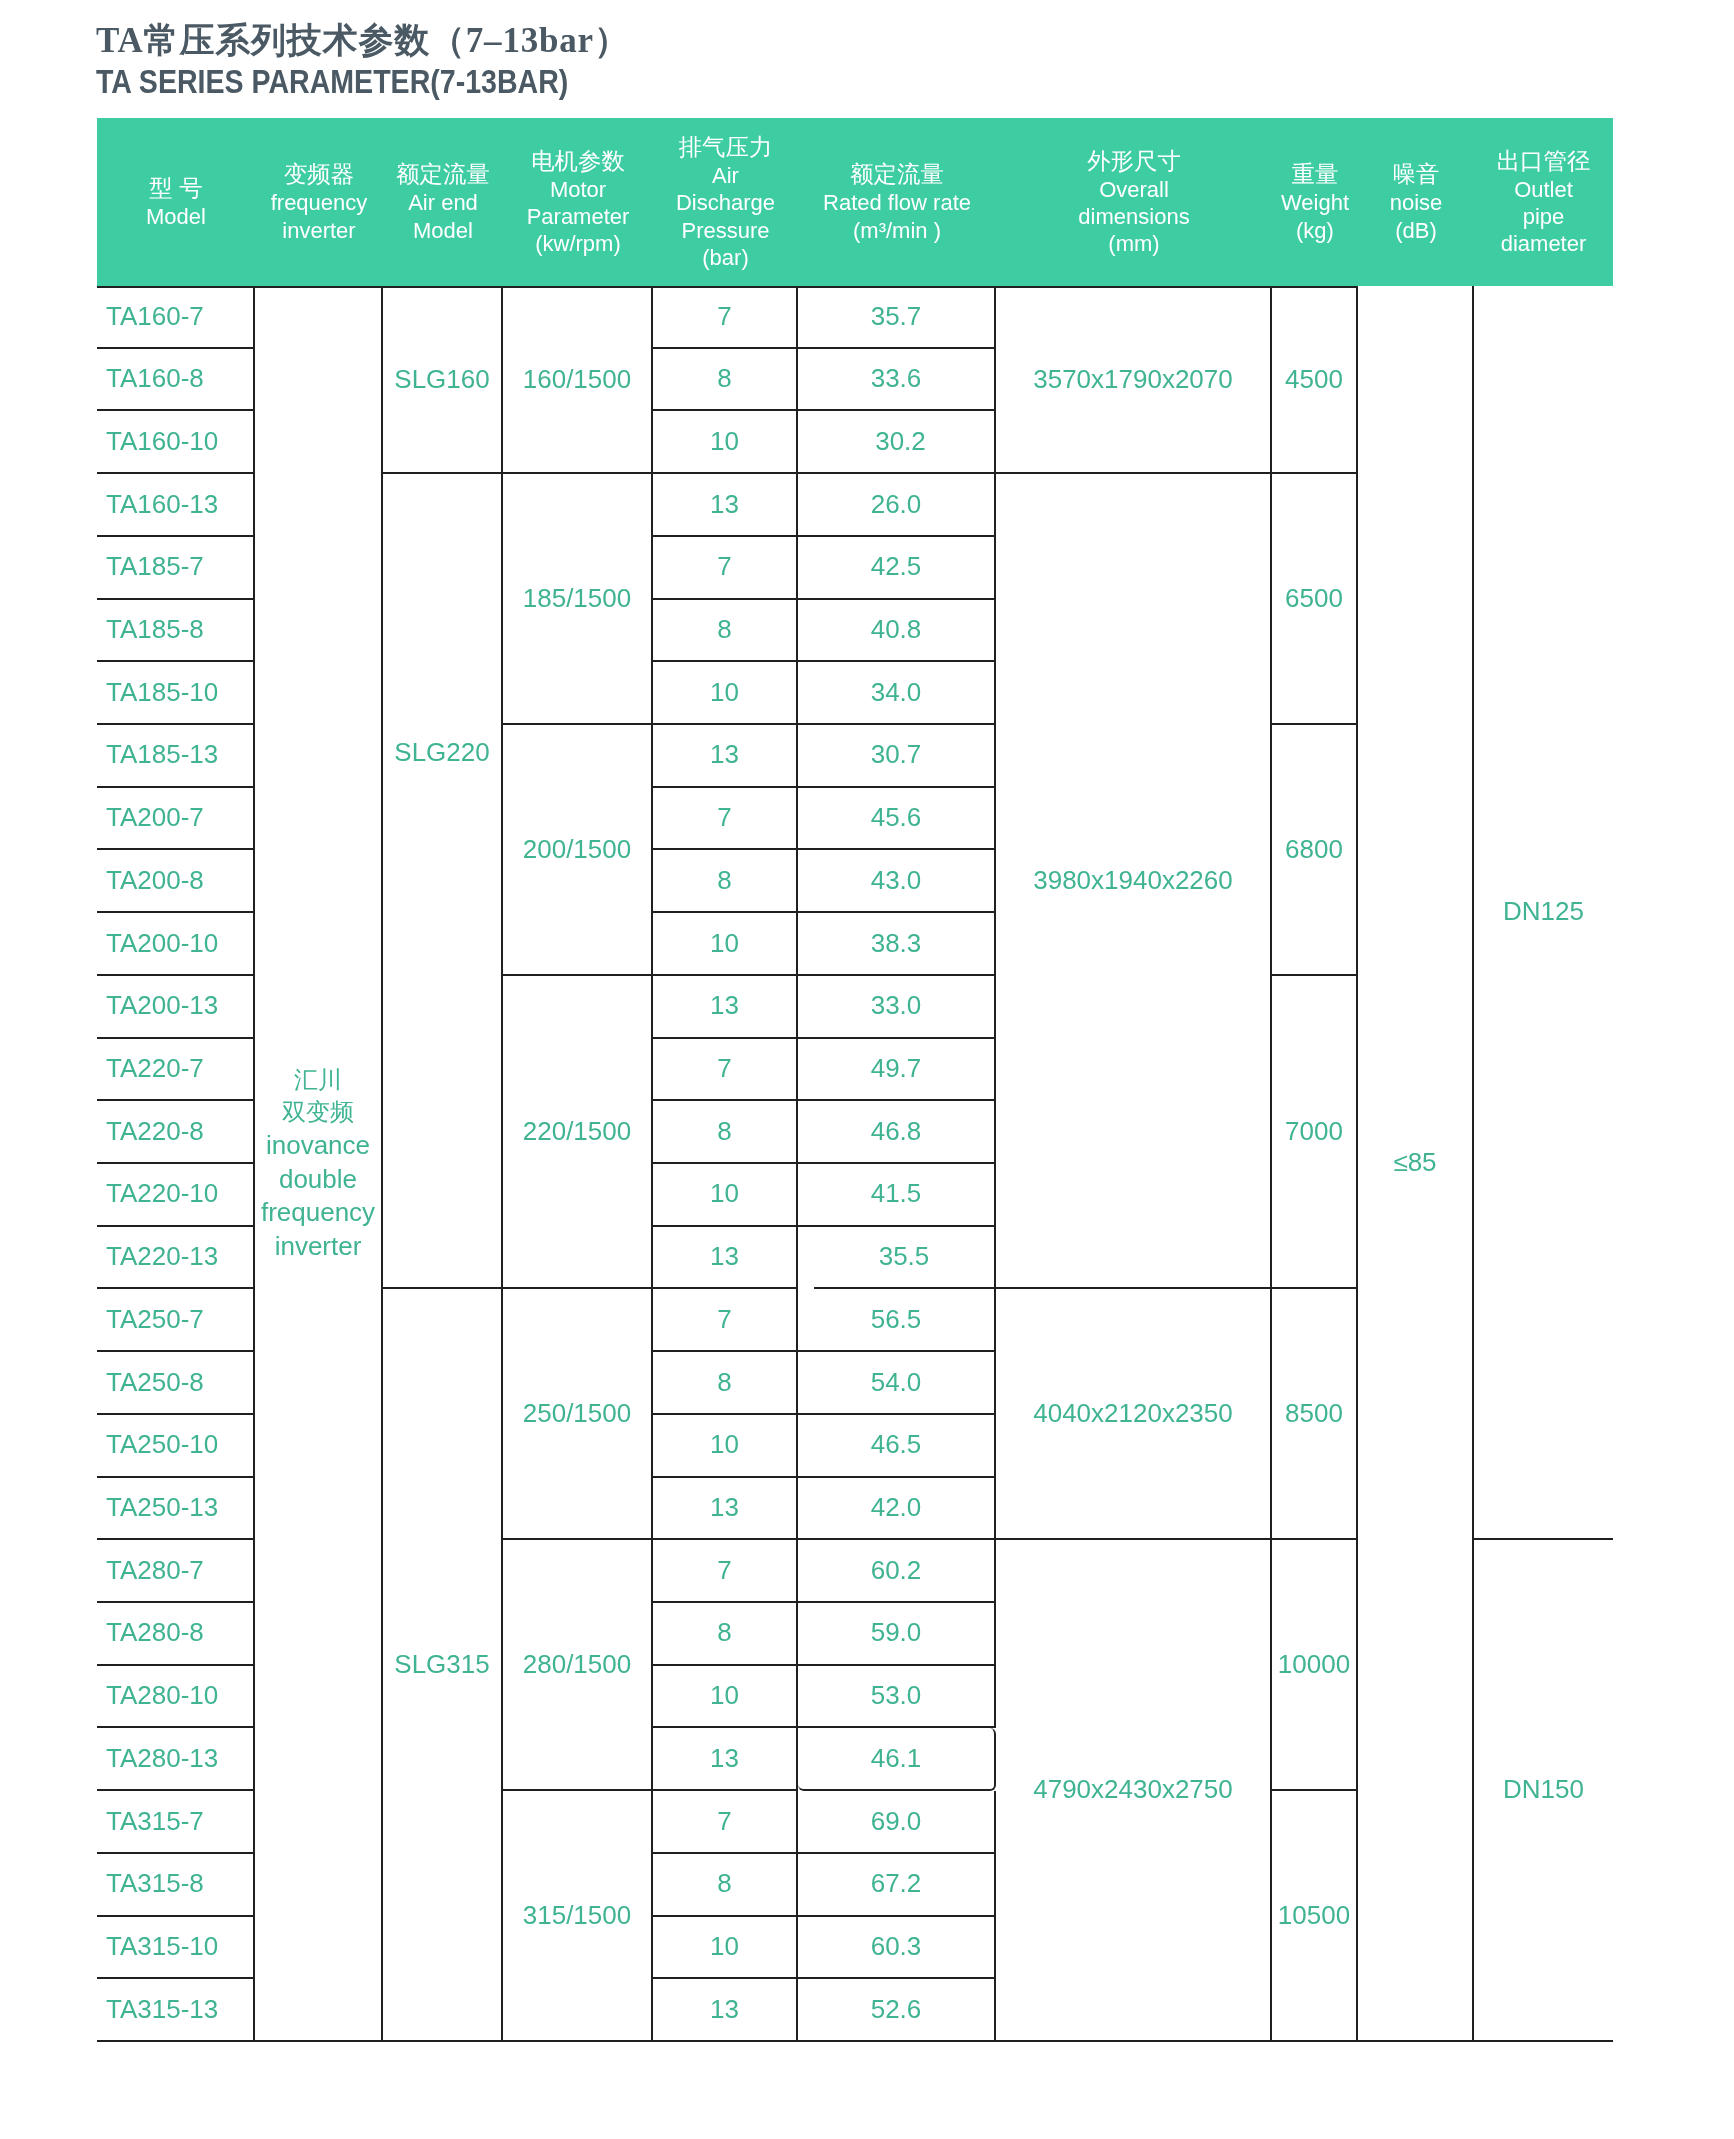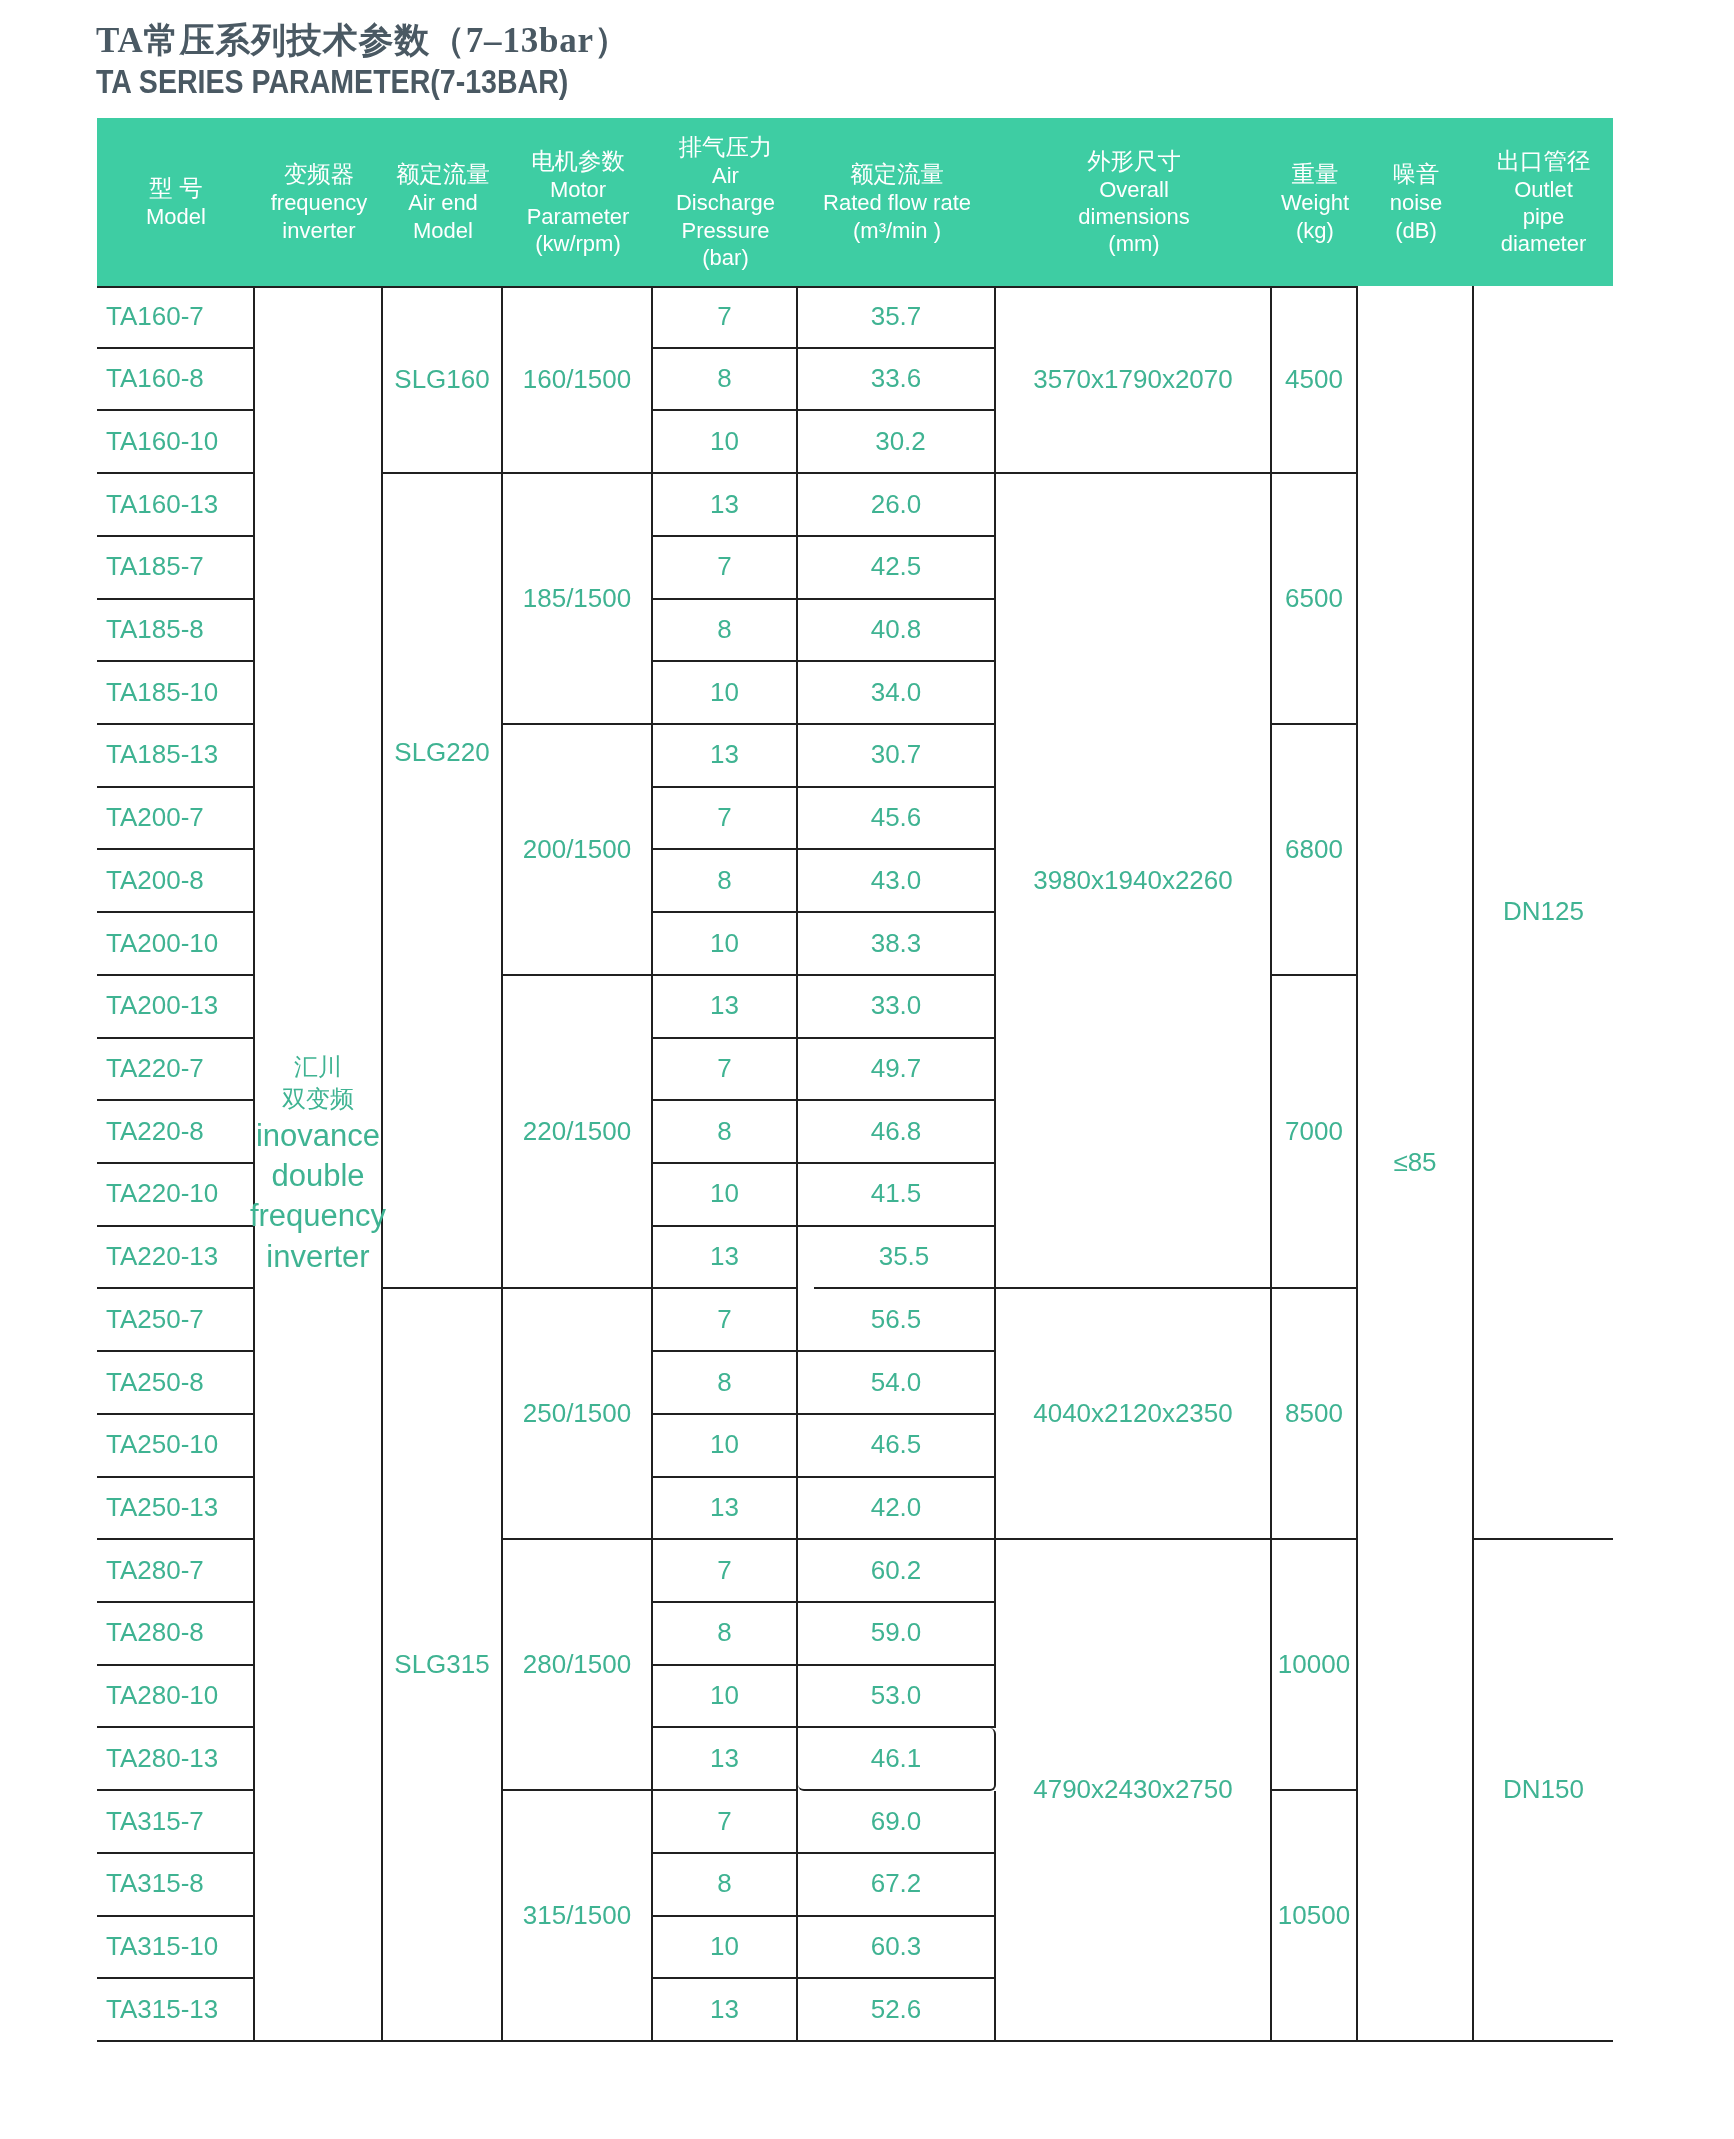--- a/index.html
+++ b/index.html
@@ -40,21 +40,21 @@
   .cell{
     display:flex; flex-direction:column; align-items:center; justify-content:center;
     text-align:center; line-height:1.3;
     border-right:2.3px solid var(--bd); border-bottom:2.3px solid var(--bd);
     overflow:visible; white-space:nowrap;
   }
   .cell.model{align-items:flex-start; padding-left:9px;}
   .cell.no-r{border-right:none;}
   .cell.bt{border-top:2.3px solid var(--bd);}
   .cell div.cn{font-size:24px; line-height:1.35;}
-  .cell div.en{font-size:31px; line-height:1.3;}
+  .cell div.en{font-size:26px; line-height:1.3;}
 </style>
 </head>
 <body>
 
 <div class="page">
   <div class="title-cn">TA常压系列技术参数（7–13bar）</div>
   <div class="title-en">TA SERIES PARAMETER(7-13BAR)</div>
   <div class="tbl">
     <div class="thead" id="thead">
         <div class="th">

